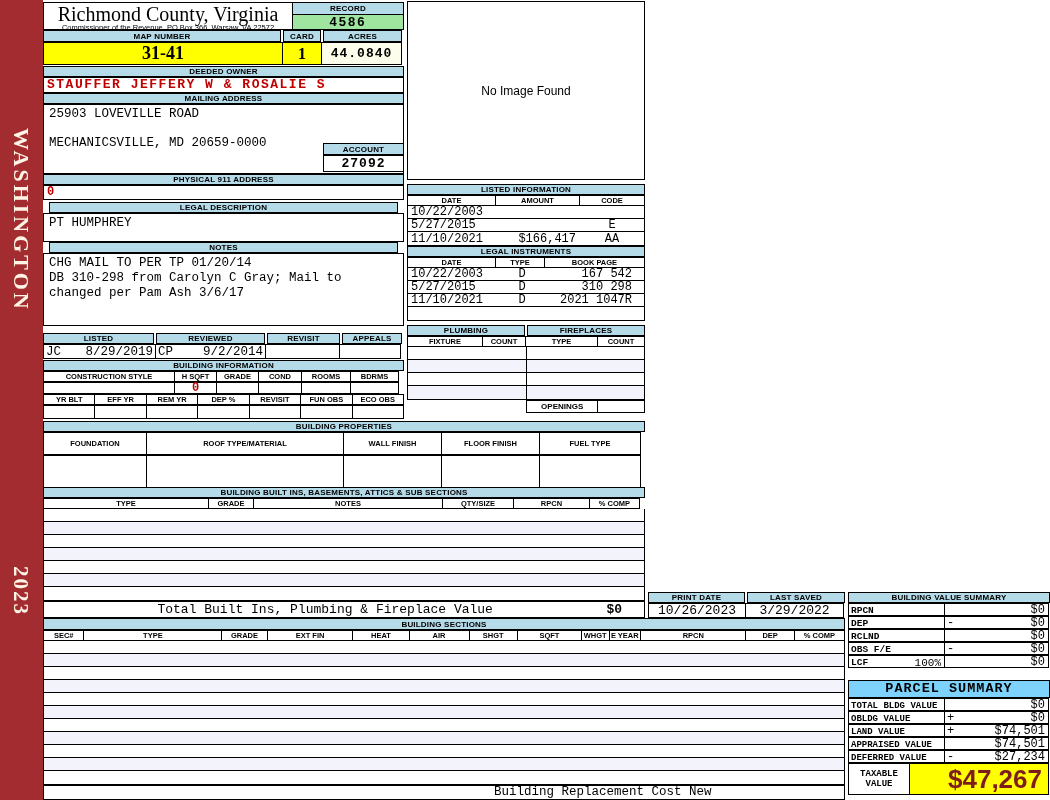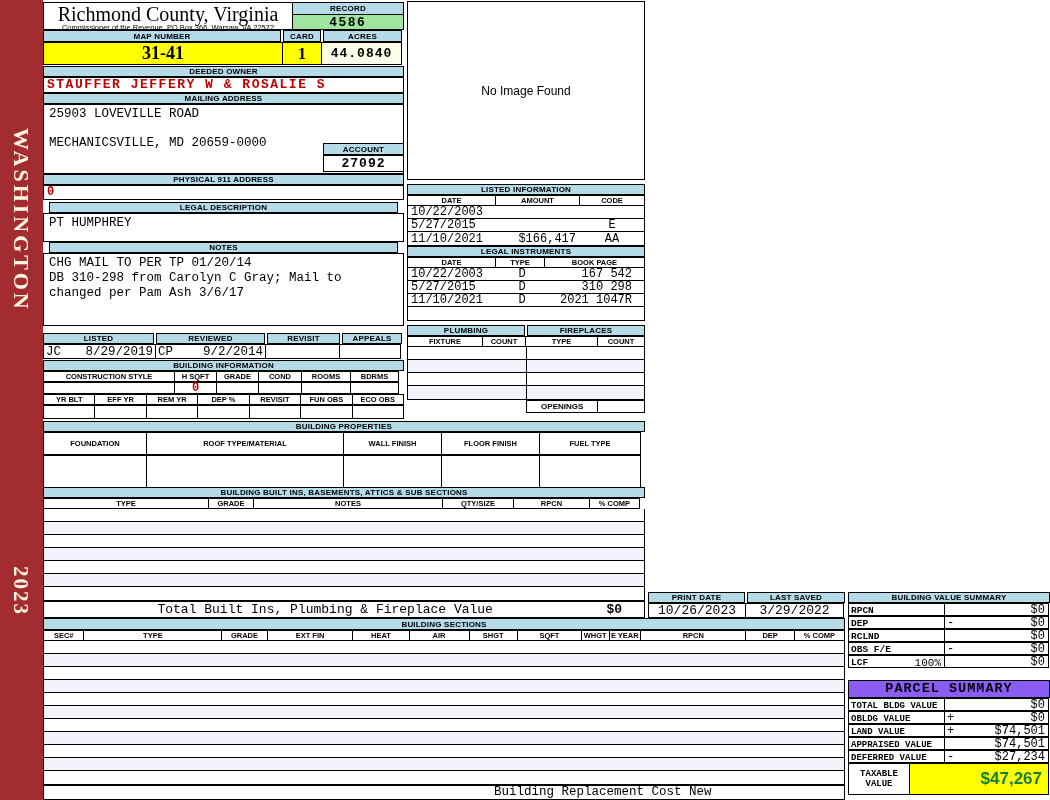--- a/index.html
+++ b/index.html
@@ -368,21 +368,21 @@
       <div class="drow"></div>
       <div class="drow alt"></div>
       <div class="drow"></div>
       <div class="drow alt"></div>
       <div class="drow" style="border-bottom:none;"></div>
     </div>
     <div class="box mono" style="height:15px;font-size:12.5px;line-height:13px;padding-left:450px;">Building Replacement Cost New</div>
   </div>
 
   <div class="abs" style="left:848px;top:680px;width:202px;">
-    <div class="box mono" style="height:18px;background:#8b5cf6;font-weight:bold;font-size:13.5px;line-height:16px;text-align:center;letter-spacing:1px;">PARCEL SUMMARY</div>
+    <div class="box mono" style="height:18px;background:#7dd3fc;font-weight:bold;font-size:13.5px;line-height:16px;text-align:center;letter-spacing:1px;">PARCEL SUMMARY</div>
     <div class="frow" style="height:13px;">
       <div class="lbl9" style="width:97px;padding:2px 0 0 2px;">TOTAL BLDG VALUE</div>
       <div class="val12" style="width:105px;display:flex;align-items:center;">
           <span style="width:12px;padding-left:2px;"></span>
           <span style="flex:1;text-align:right;padding-right:3px;">$0</span>
         </div>
     </div>
     <div class="frow" style="height:13px;">
       <div class="lbl9" style="width:97px;padding:2px 0 0 2px;">OBLDG VALUE</div>
       <div class="val12" style="width:105px;display:flex;align-items:center;">
@@ -410,18 +410,18 @@
           <span style="width:12px;padding-left:2px;">-</span>
           <span style="flex:1;text-align:right;padding-right:3px;">$27,234</span>
         </div>
     </div>
     <div class="frow" style="height:32px;">
       <div class="lbl9" style="width:62px;display:flex;flex-direction:column;align-items:center;justify-content:center;line-height:10px;">
         <span>TAXABLE</span>
         <span>VALUE</span>
       </div>
       <div style="width:140px;background:#FFFF00;display:flex;align-items:center;justify-content:flex-end;padding-right:6px;">
-        <span style="color:#15803d;font-weight:bold;font-size:17px;font-family:'Liberation Sans',sans-serif;">$47,267</span>
+        <span style="color:#7f1d1d;font-weight:bold;font-size:26px;font-family:'Liberation Sans',sans-serif;">$47,267</span>
       </div>
     </div>
   </div>
 
 </div>
 
 </body></html>

